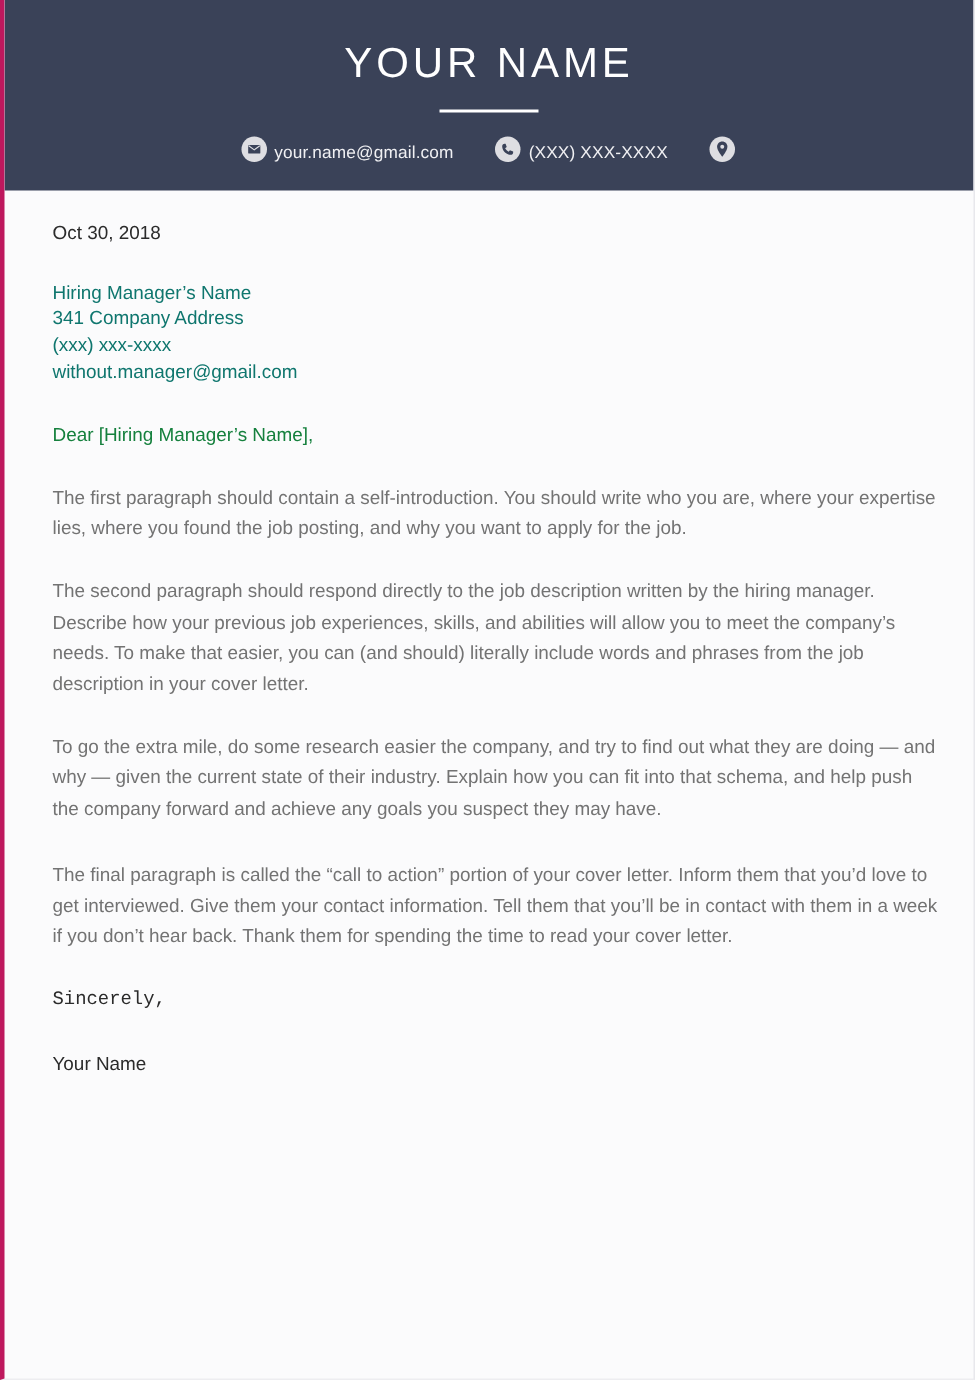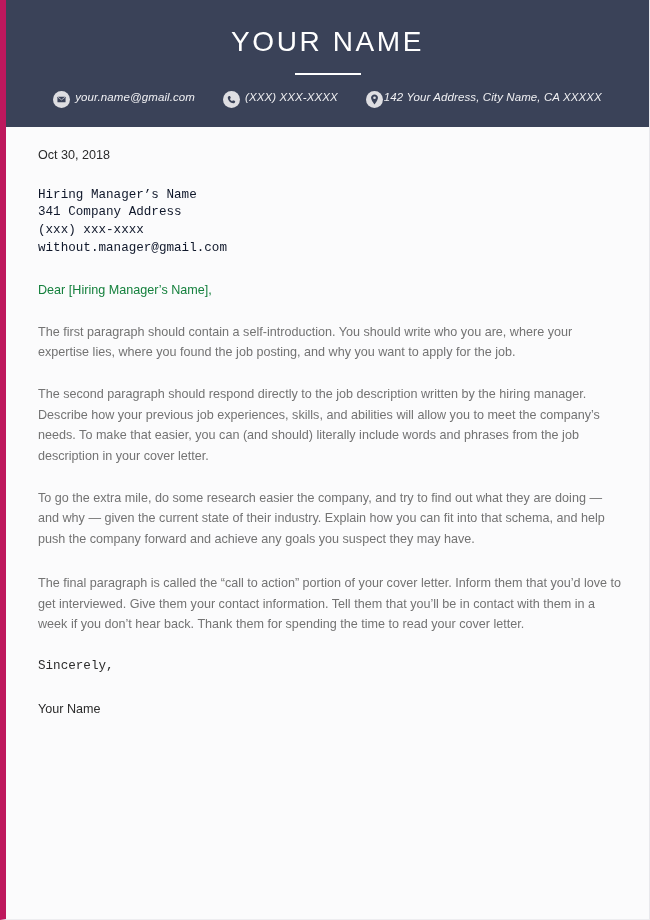--- a/index.html
+++ b/index.html
@@ -13,21 +13,21 @@
     font-family: "Liberation Sans", sans-serif;
     overflow: hidden;
   }
 
   .page {
     position: relative;
     width: 650px;
     height: 920px;
     background: #fbfbfc;
     box-sizing: border-box;
-    border-left: 6px solid #be185d;
+    border-left: 3px solid #be185d;
     border-right: 1px solid #e8e8ec;
     border-bottom: 1px solid #ededf0;
     overflow: hidden;
   }
 
   
   .letter-header {
     position: relative;
     height: 127px;
     background: #3a4258;
@@ -59,23 +59,22 @@
   .contact-row {
     display: flex;
     align-items: center;
     justify-content: center;
     margin-top: 16px;
     gap: 0;
   }
 
   .contact-item {
     display: flex;
-    align-items: flex-start;
+    align-items: flex-end;
     white-space: nowrap;
-    font-style: italic;
   }
   .contact-item + .contact-item {
     margin-left: 28px;
   }
 
   .contact-icon {
     width: 17px;
     height: 17px;
     border-radius: 50%;
     background: #dedee2;
@@ -110,23 +109,22 @@
     font-size: 12.6px;
     color: #2b2b2b;
     margin-bottom: 25px;
   }
 
   .recipient-block {
     margin-bottom: 26px;
   }
   .recipient-block .r-line {
     font-size: 12.6px;
-    color: #0f172a;
+    color: #0f766e;
     line-height: 1.42;
-    font-family: Liberation Mono, monospace;
   }
 
   .salutation {
     font-size: 12.6px;
     color: #15803d;
     margin-bottom: 25px;
   }
 
   .para {
     font-size: 12.6px;
@@ -203,21 +201,20 @@
         <span class="contact-text">(XXX) XXX-XXXX</span>
       </div>
 
       <div class="contact-item">
         <span class="contact-icon pin-badge">
           <svg width="9" height="11" viewBox="0 0 12 16" aria-hidden="true">
             <path d="M6 0.6 C3.2 0.6 1 2.8 1 5.6 C1 9.3 6 15.3 6 15.3 C6 15.3 11 9.3 11 5.6 C11 2.8 8.8 0.6 6 0.6 Z" fill="#3a4258"></path>
             <circle cx="6" cy="5.5" r="1.9" fill="#dedee2"></circle>
           </svg>
         </span>
-        <span class="contact-text">142 Your Address, City Name, CA XXXXX</span>
       </div>
 
     </div>
   </div>
 
   <div class="letter-body">
 
     <div class="date-line">Oct 30, 2018</div>
 
     <div class="recipient-block">

